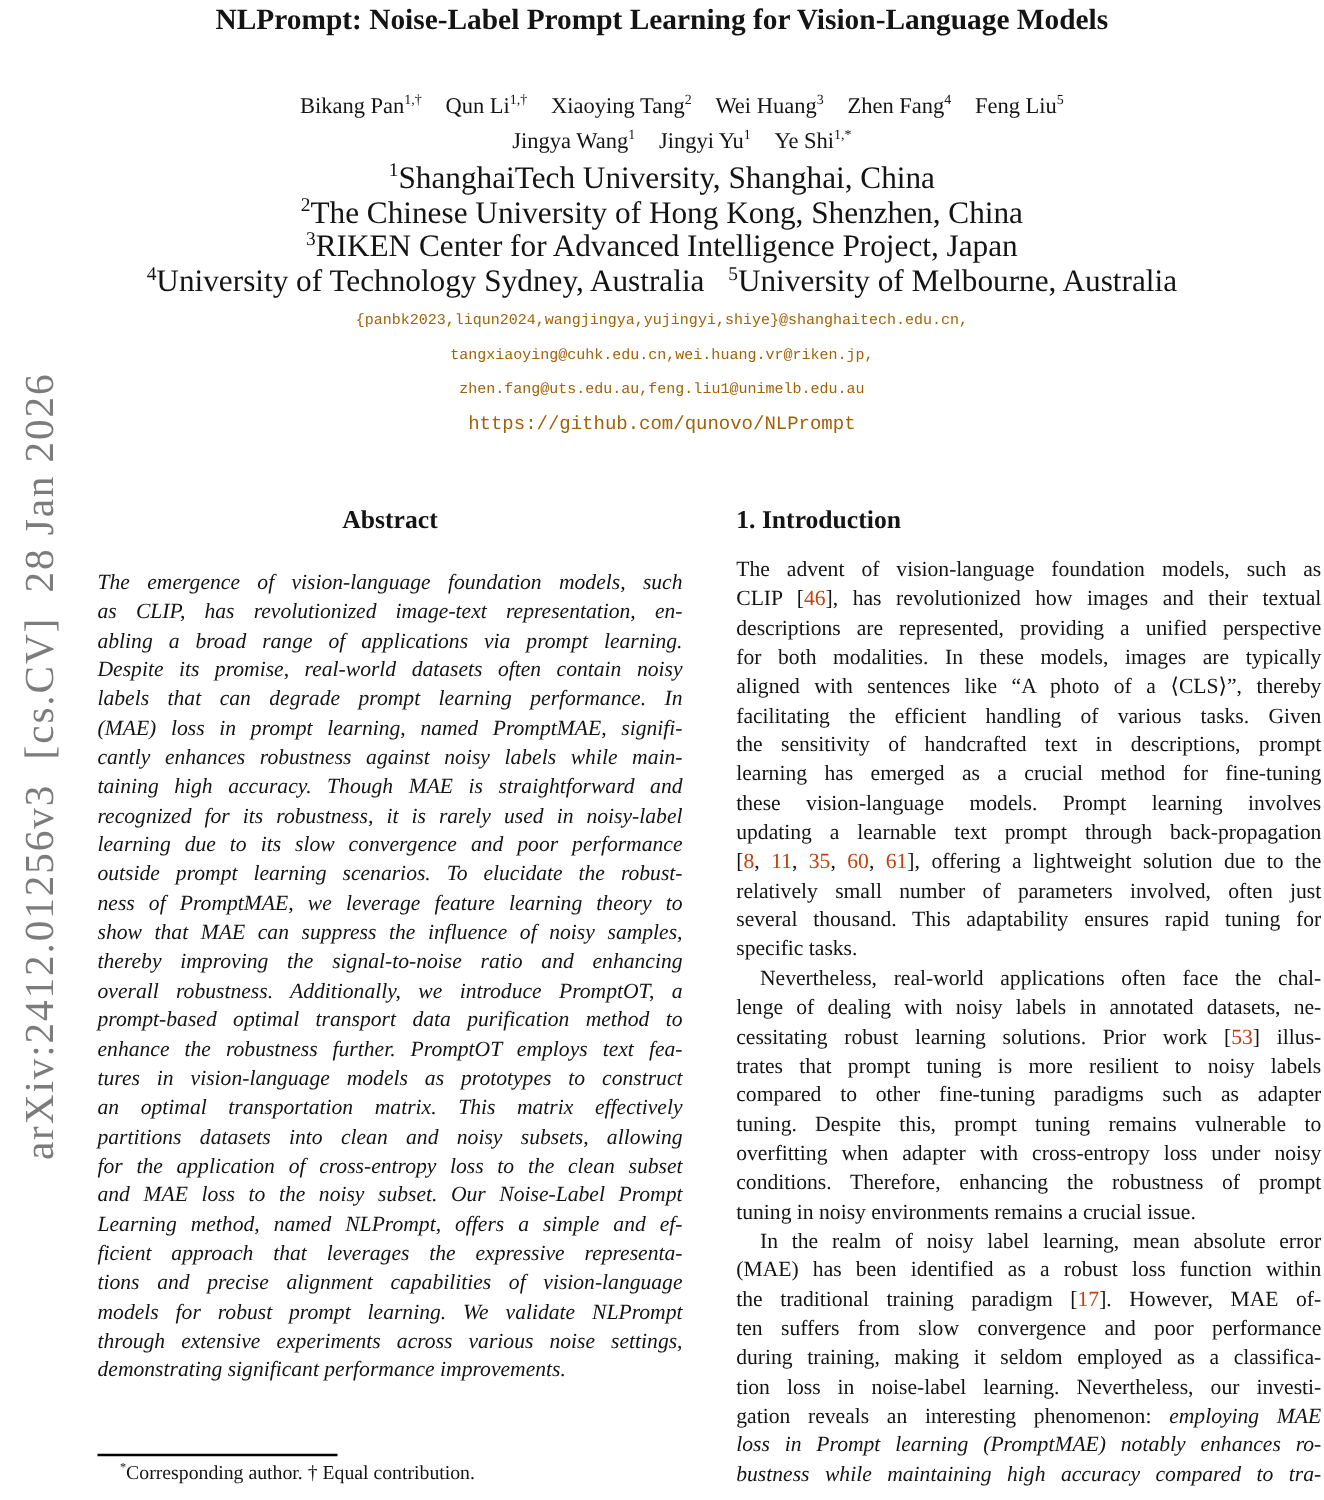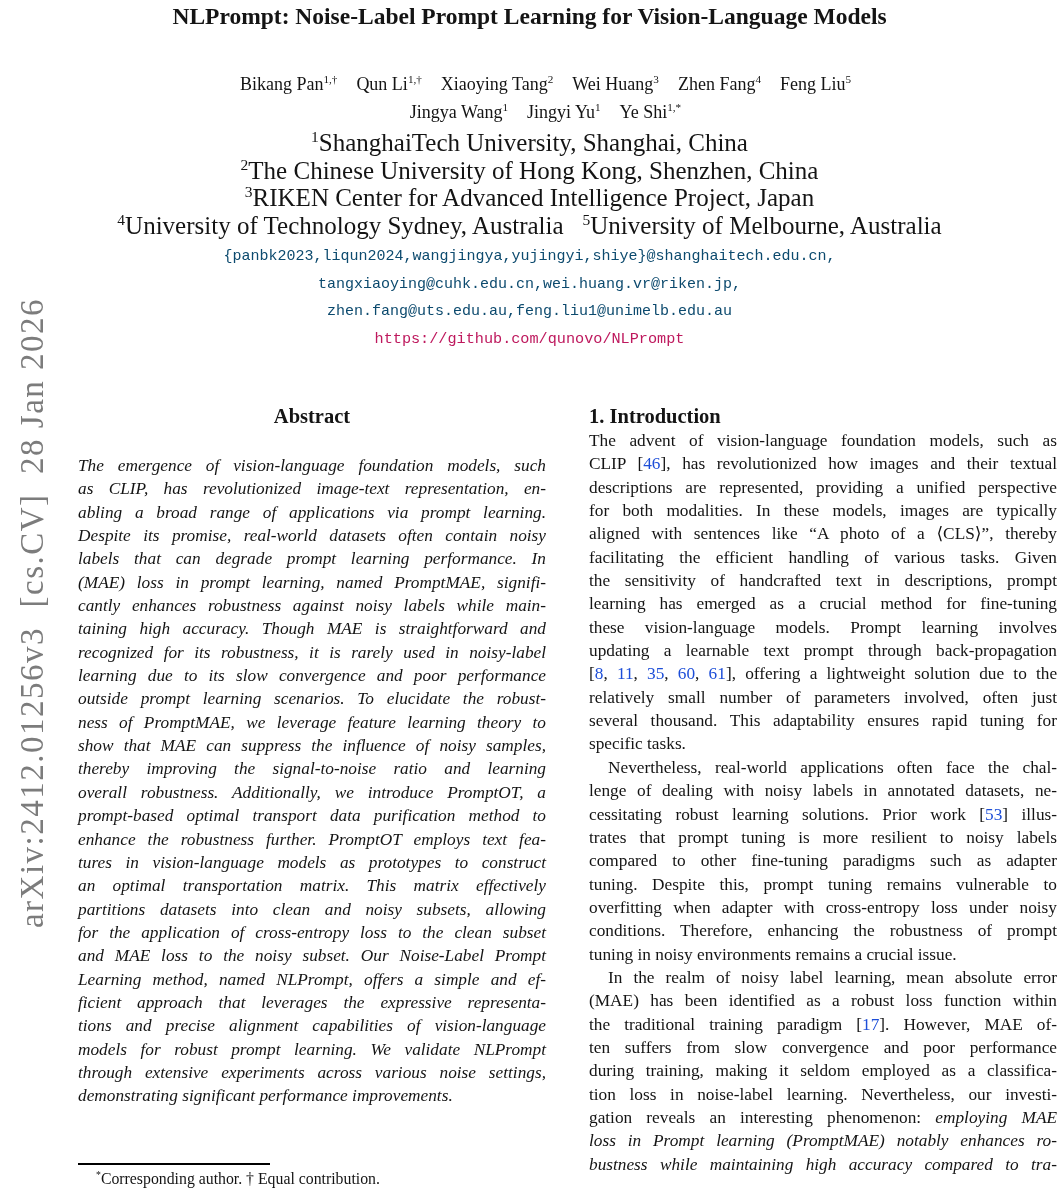--- a/index.html
+++ b/index.html
@@ -22,43 +22,43 @@
     position:absolute;top:1px;left:0;width:100%;
     text-align:center;font-size:23.5px;font-weight:bold;line-height:30px;
   }
 
   .ctr .ln{text-align:center;text-align-last:center;}
   .authors{position:absolute;top:70px;left:16px;width:100%;font-size:18px;line-height:28px;}
   .affils{position:absolute;top:129px;left:0;width:100%;font-size:25px;line-height:27.5px;}
   .emails{
     position:absolute;top:243px;left:0;width:100%;
     font-family:"Liberation Mono","DejaVu Sans Mono",monospace;
-    font-size:15px;line-height:27.5px;color:#0c4a6e;
+    font-size:12px;line-height:27.5px;color:#a16207;
   }
   .urlline{
     position:absolute;top:326px;left:0;width:100%;text-align:center;
     font-family:"Liberation Mono","DejaVu Sans Mono",monospace;
     font-size:15.2px;line-height:27px;
   }
-  .urlline a{color:#be185d;text-decoration:none;}
+  .urlline a{color:#a16207;text-decoration:none;}
 
   .col{position:absolute;top:403px;width:468px;font-size:17.3px;line-height:23.35px;}
   .col-left{left:78px;}
   .col-right{left:589px;}
   .sec-head{font-size:20.5px;font-weight:bold;line-height:26px;}
   .abs-head{text-align:center;}
   .abs-body{margin-top:25px;font-style:italic;}
-  .intro-body{}
+  .intro-body{margin-top:15px;}
 
   .ln{text-align:justify;text-align-last:justify;}
   .ln.pl{text-align-last:left;}
   .ln.ind{text-indent:19px;}
 
   sup{font-size:62%;vertical-align:super;line-height:0;}
-  .cite{color:#1d4ed8;}
+  .cite{color:#c2410c;}
   .it{font-style:italic;}
   .gap{display:inline-block;width:19px;}
 
   .footnote{position:absolute;left:78px;top:1163px;width:468px;font-size:15.8px;line-height:20px;}
   .footnote-rule{width:192px;height:0;border-top:2px solid #000;margin-bottom:4px;}
   .footnote-text{padding-left:18px;}
 </style>
 </head>
 <body>
 
@@ -99,21 +99,21 @@
         <div class="ln">Despite its promise, real-world datasets often contain noisy</div>
         <div class="ln">labels that can degrade prompt learning performance. In</div>
         <div class="ln">(MAE) loss in prompt learning, named PromptMAE, signifi-</div>
         <div class="ln">cantly enhances robustness against noisy labels while main-</div>
         <div class="ln">taining high accuracy. Though MAE is straightforward and</div>
         <div class="ln">recognized for its robustness, it is rarely used in noisy-label</div>
         <div class="ln">learning due to its slow convergence and poor performance</div>
         <div class="ln">outside prompt learning scenarios. To elucidate the robust-</div>
         <div class="ln">ness of PromptMAE, we leverage feature learning theory to</div>
         <div class="ln">show that MAE can suppress the influence of noisy samples,</div>
-        <div class="ln">thereby improving the signal-to-noise ratio and learning</div>
+        <div class="ln">thereby improving the signal-to-noise ratio and enhancing</div>
         <div class="ln">overall robustness. Additionally, we introduce PromptOT, a</div>
         <div class="ln">prompt-based optimal transport data purification method to</div>
         <div class="ln">enhance the robustness further. PromptOT employs text fea-</div>
         <div class="ln">tures in vision-language models as prototypes to construct</div>
         <div class="ln">an optimal transportation matrix. This matrix effectively</div>
         <div class="ln">partitions datasets into clean and noisy subsets, allowing</div>
         <div class="ln">for the application of cross-entropy loss to the clean subset</div>
         <div class="ln">and MAE loss to the noisy subset. Our Noise-Label Prompt</div>
         <div class="ln">Learning method, named NLPrompt, offers a simple and ef-</div>
         <div class="ln">ficient approach that leverages the expressive representa-</div>

